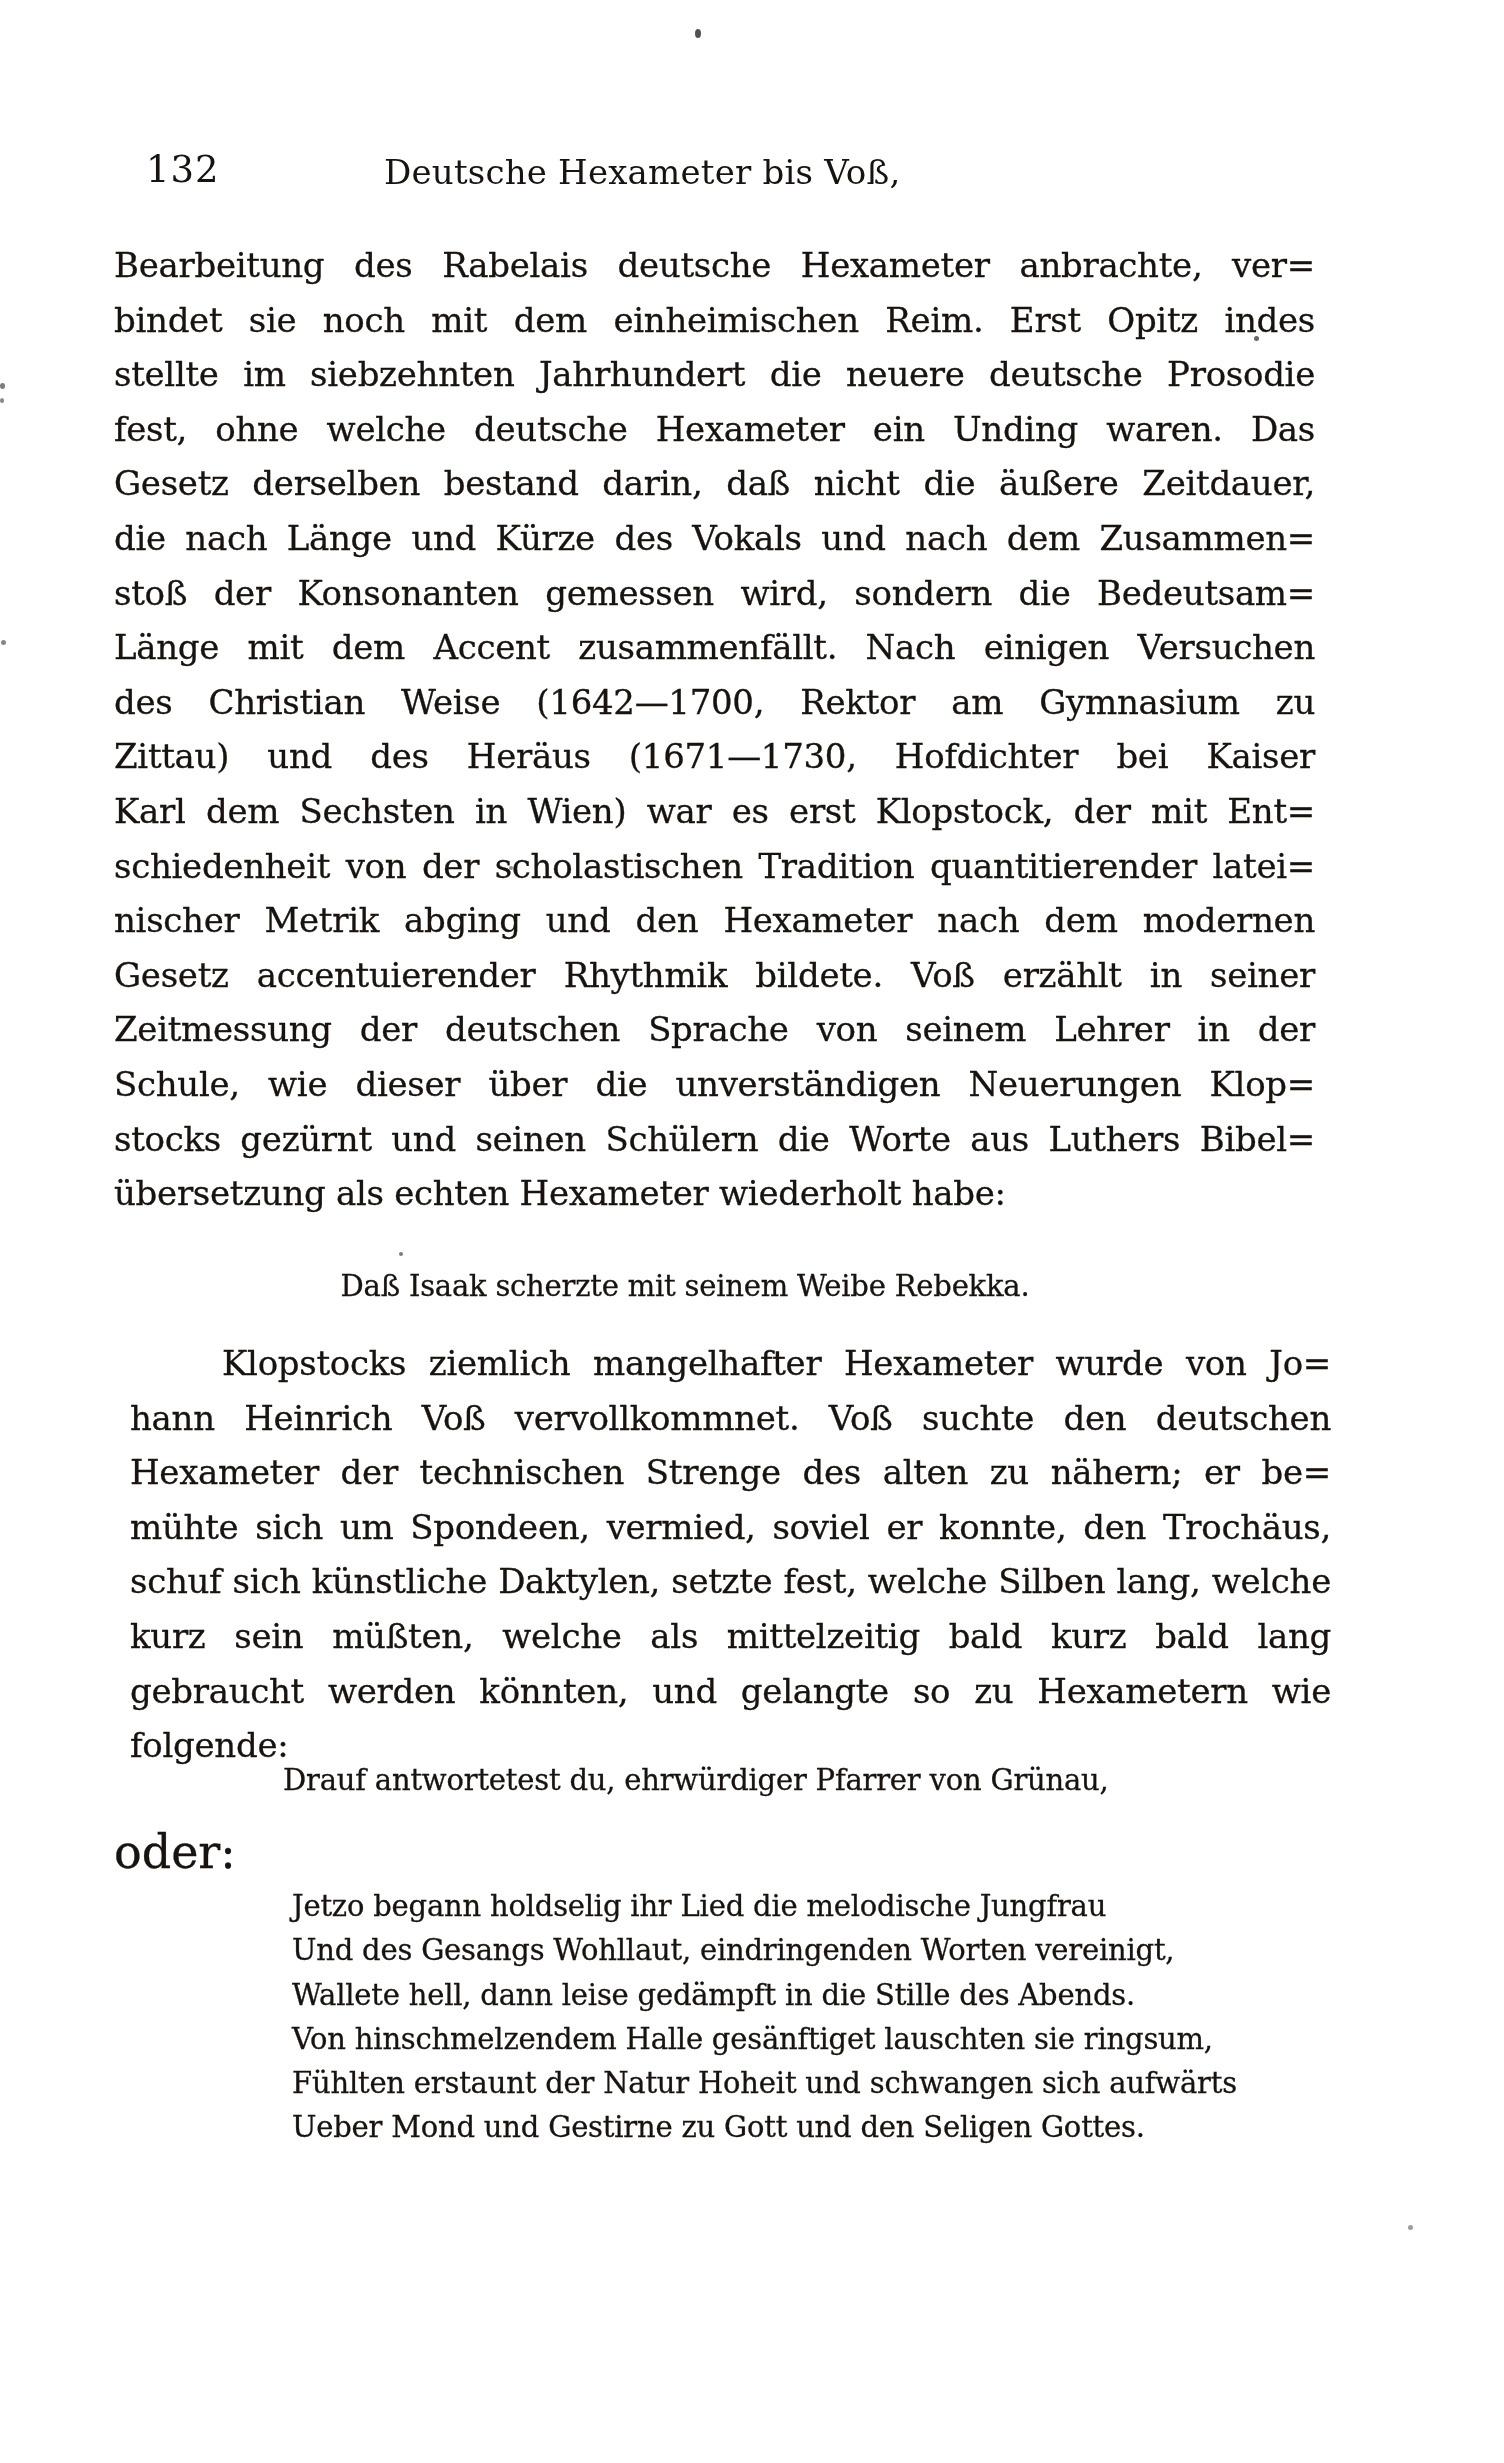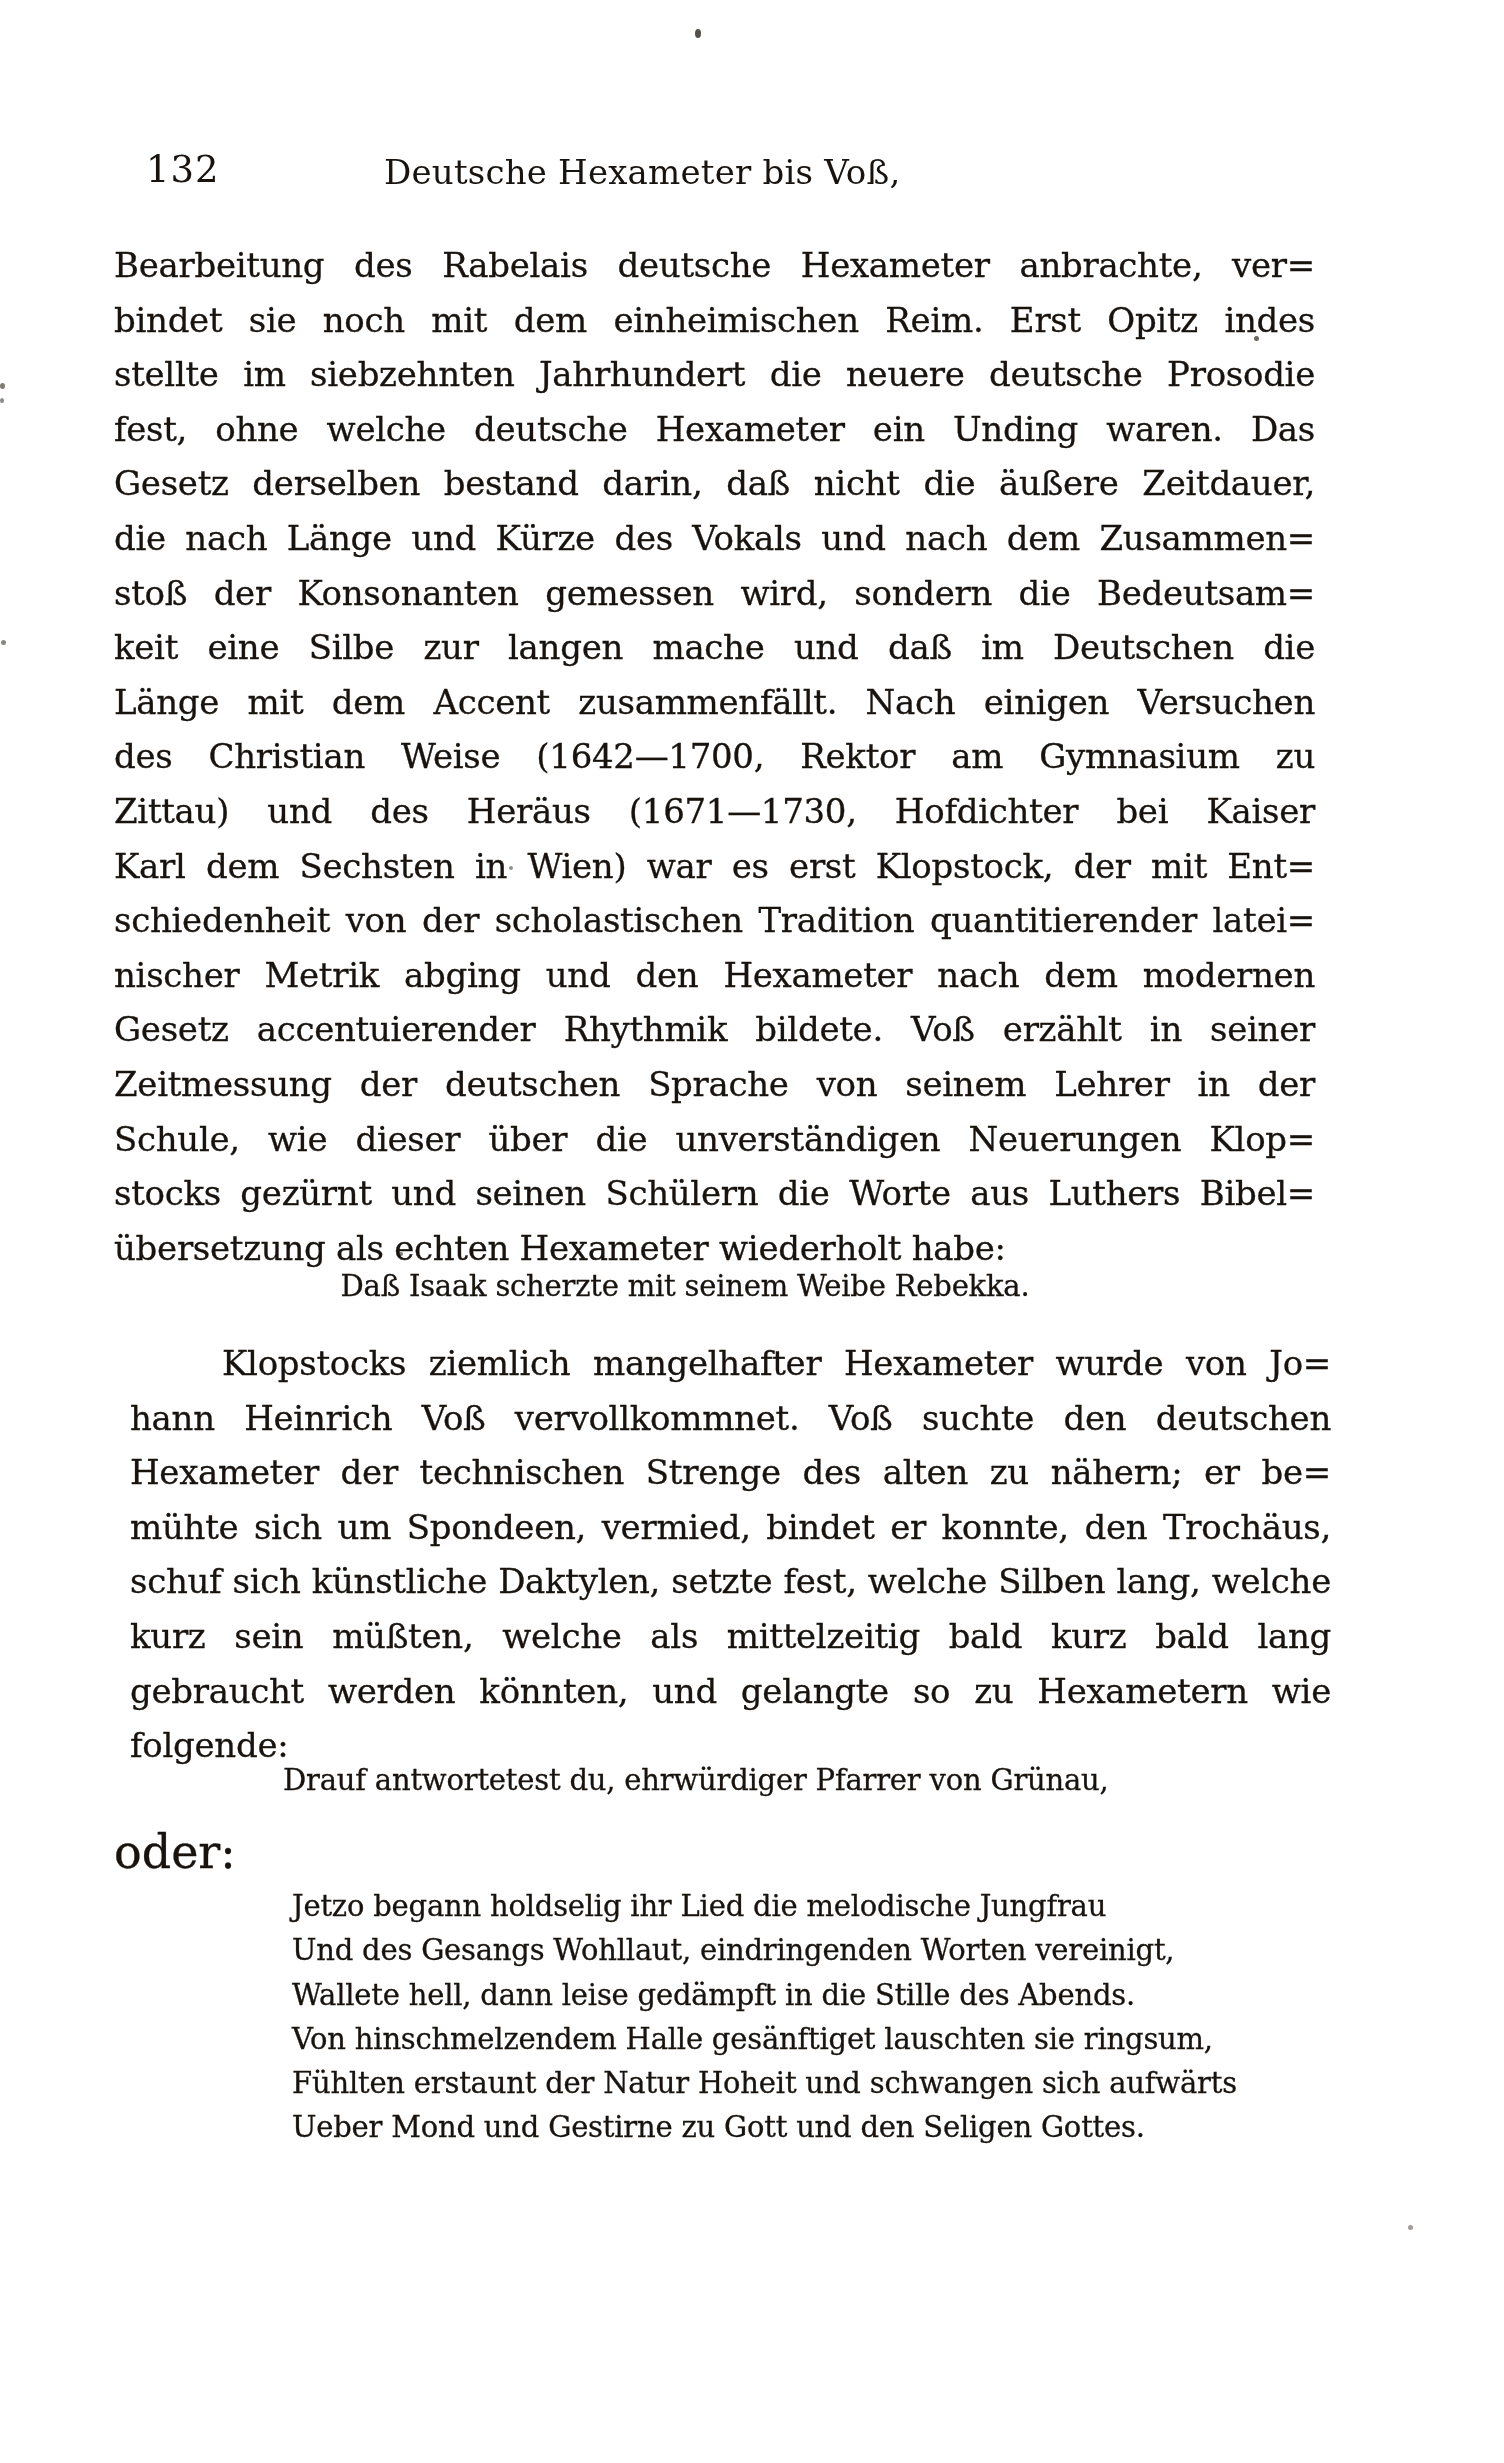--- a/index.html
+++ b/index.html
@@ -45,41 +45,40 @@
 <div class="abs runtitle">Deutsche Hexameter bis Voß,</div>
 
 <div class="abs para p1">
   <div class="ln">Bearbeitung des Rabelais deutsche Hexameter anbrachte, ver=</div>
   <div class="ln">bindet sie noch mit dem einheimischen Reim.  Erst Opitz indes</div>
   <div class="ln">stellte im siebzehnten Jahrhundert die neuere deutsche Prosodie</div>
   <div class="ln">fest, ohne welche deutsche Hexameter ein Unding waren.  Das</div>
   <div class="ln">Gesetz derselben bestand darin, daß nicht die äußere Zeitdauer,</div>
   <div class="ln">die nach Länge und Kürze des Vokals und nach dem Zusammen=</div>
   <div class="ln">stoß der Konsonanten gemessen wird, sondern die Bedeutsam=</div>
-  <div class="ln">keit eine Silbe zur langen mache und daß im Deutschen die</div>
   <div class="ln">Länge mit dem Accent zusammenfällt.  Nach einigen Versuchen</div>
   <div class="ln">des Christian Weise (1642—1700, Rektor am Gymnasium zu</div>
   <div class="ln">Zittau) und des Heräus (1671—1730, Hofdichter bei Kaiser</div>
   <div class="ln">Karl dem Sechsten in Wien) war es erst Klopstock, der mit Ent=</div>
   <div class="ln">schiedenheit von der scholastischen Tradition quantitierender latei=</div>
   <div class="ln">nischer Metrik abging und den Hexameter nach dem modernen</div>
   <div class="ln">Gesetz accentuierender Rhythmik bildete.  Voß erzählt in seiner</div>
   <div class="ln">Zeitmessung der deutschen Sprache von seinem Lehrer in der</div>
   <div class="ln">Schule, wie dieser über die unverständigen Neuerungen Klop=</div>
   <div class="ln">stocks gezürnt und seinen Schülern die Worte aus Luthers Bibel=</div>
   <div class="ln end">übersetzung als echten Hexameter wiederholt habe:</div>
 </div>
 
 <div class="abs small quote1">Daß Isaak scherzte mit seinem Weibe Rebekka.</div>
 
 <div class="abs para p2">
   <div class="ln indent">Klopstocks ziemlich mangelhafter Hexameter wurde von Jo=</div>
   <div class="ln">hann Heinrich Voß vervollkommnet.  Voß suchte den deutschen</div>
   <div class="ln">Hexameter der technischen Strenge des alten zu nähern; er be=</div>
-  <div class="ln">mühte sich um Spondeen, vermied, bindet er konnte, den Trochäus,</div>
+  <div class="ln">mühte sich um Spondeen, vermied, soviel er konnte, den Trochäus,</div>
   <div class="ln">schuf sich künstliche Daktylen, setzte fest, welche Silben lang, welche</div>
   <div class="ln">kurz sein müßten, welche als mittelzeitig bald kurz bald lang</div>
   <div class="ln">gebraucht werden könnten, und gelangte so zu Hexametern wie</div>
   <div class="ln end">folgende:</div>
 </div>
 
 <div class="abs small verse1">Drauf antwortetest du, ehrwürdiger Pfarrer von Grünau,</div>
 
 <div class="abs oder">oder:</div>
 

